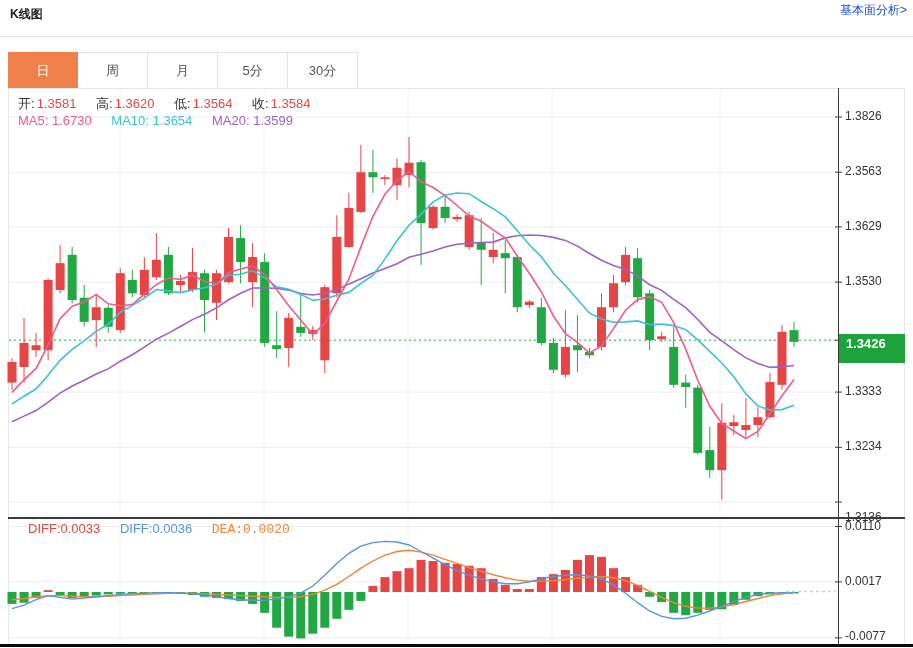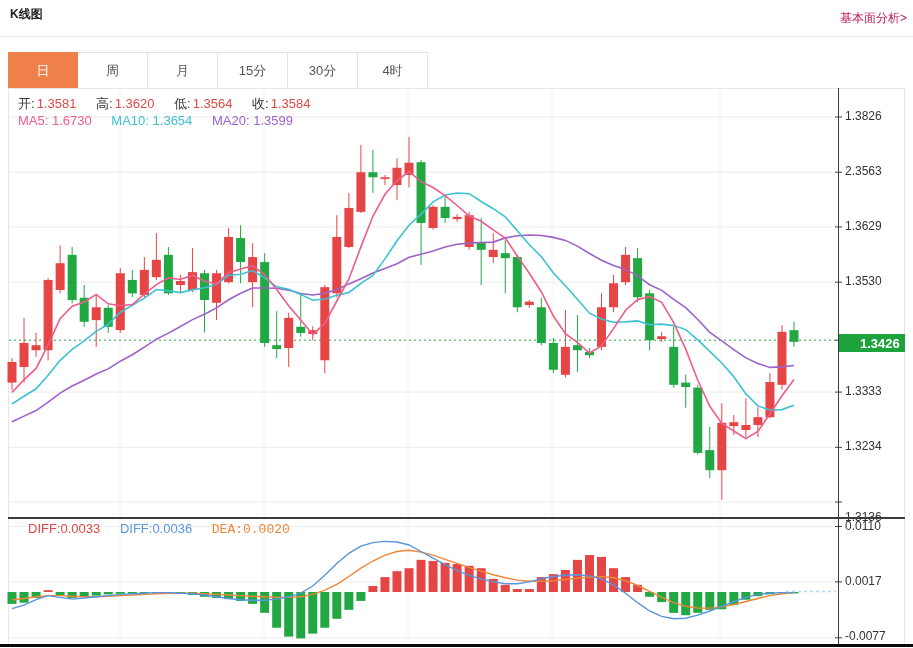--- a/index.html
+++ b/index.html
@@ -1,20 +1,20 @@
 <!DOCTYPE html>
 <html><head>
 <meta charset="utf-8">
 <style>
   * { margin:0; padding:0; box-sizing:border-box; }
   html,body { width:913px; height:648px; background:#fff; font-family:"Liberation Sans", sans-serif; position:relative; overflow:hidden; }
   .abs { position:absolute; }
 
   .page-title { left:10px; top:6px; font-size:12px; font-weight:bold; color:#222; }
-  .top-link { right:6px; top:10px; font-size:12px; color:#be185d; cursor:pointer;margin-left:9px; }
+  .top-link { right:6px; top:2px; font-size:12px; color:#1d4ed8; cursor:pointer;margin-left:9px; }
   .title-divider { left:0; top:36px; width:913px; height:1px; background:#e8e8e8; }
 
   .tabbar { left:8px; top:52px; display:flex; }
   .tab { width:70px; height:37px; line-height:36px; text-align:center; font-size:13px; color:#555;
          border:1px solid #e3e3e3; border-left:none; background:#fff; cursor:pointer; }
   .tab:first-child { border-left:1px solid #e3e3e3; }
   .tab.active { background:#ef8049; border-color:#ef8049; color:#fff; }
 
   .chart-frame { left:8px; top:88px; width:897px; height:556px; border-top:1px solid #e6e6e6; border-left:1px solid #e6e6e6; border-right:1px solid #e6e6e6; }
   .panel-divider { left:8px; top:517px; width:897px; height:2px; background:#3c3c3c; }
@@ -27,42 +27,41 @@
   .legend-row .lab { color:#333; }
   .legend-row .gap { display:inline-block; width:16px; }
   .ohlc-row { top:95px; }
   .ma-row { top:113px; }
   .macd-row { top:521px; left:28px; }
 
   .ptick { left:845px; font-size:12px; color:#333; }
   .pt0{top:109px}.pt1{top:164px}.pt2{top:219px}.pt3{top:274px}.pt4{top:384px}.pt5{top:439px}.pt6{top:510px}
   .mt0{top:519px}.mt1{top:574px}.mt2{top:629px}
 
-  .price-badge { left:839px; top:334px; width:66px; height:18px; background:#1ea33c; color:#fff;
-                 font-size:13px; font-weight:bold; line-height:19px; padding-left:21px; }
+  .price-badge { left:839px; top:334px; width:66px; height:29px; background:#1ea33c; color:#fff;
+                 font-size:13px; font-weight:bold; line-height:19px; padding-left:7px; }
 </style>
 <style>
  .val-red{color:#e04a44;margin-left:2px;}
  .ma5-c{color:#ee5c8c;} .ma10-c{color:#3bc2d3;} .ma20-c{color:#9d62c9;}
  .macd-c{color:#e04a44;} .diff-c{color:#5795de;} .dea-c{color:#ef8636;font-family:Liberation Mono, monospace;}
  .tab.active{background:#ef8049;border-color:#ef8049;}
  .price-badge{background:#1ea33c;}</style></head>
 <body>
 
 <div class="abs page-title">K线图</div>
 <div class="abs top-link">基本面分析&gt;</div>
 <div class="abs title-divider"></div>
 
 <div class="abs tabbar">
   <div class="tab active">日</div>
   <div class="tab">周</div>
   <div class="tab">月</div>
-  <div class="tab">15分</div>
+  <div class="tab">5分</div>
   <div class="tab">30分</div>
-  <div class="tab">4时</div>
 </div>
 
 <div class="abs chart-frame"></div>
 
 <svg id="chart-svg" class="abs" width="913" height="648" viewBox="0 0 913 648">
     <line x1="9" y1="117" x2="833" y2="117" stroke="#ececec" stroke-width="1"></line>
     <line x1="9" y1="172.2391290000001" x2="833" y2="172.2391290000001" stroke="#ececec" stroke-width="1"></line>
     <line x1="9" y1="226.9202870000003" x2="833" y2="226.9202870000003" stroke="#ececec" stroke-width="1"></line>
     <line x1="9" y1="282.1594160000004" x2="833" y2="282.1594160000004" stroke="#ececec" stroke-width="1"></line>
     <line x1="9" y1="392.0797030000007" x2="833" y2="392.0797030000007" stroke="#ececec" stroke-width="1"></line>

